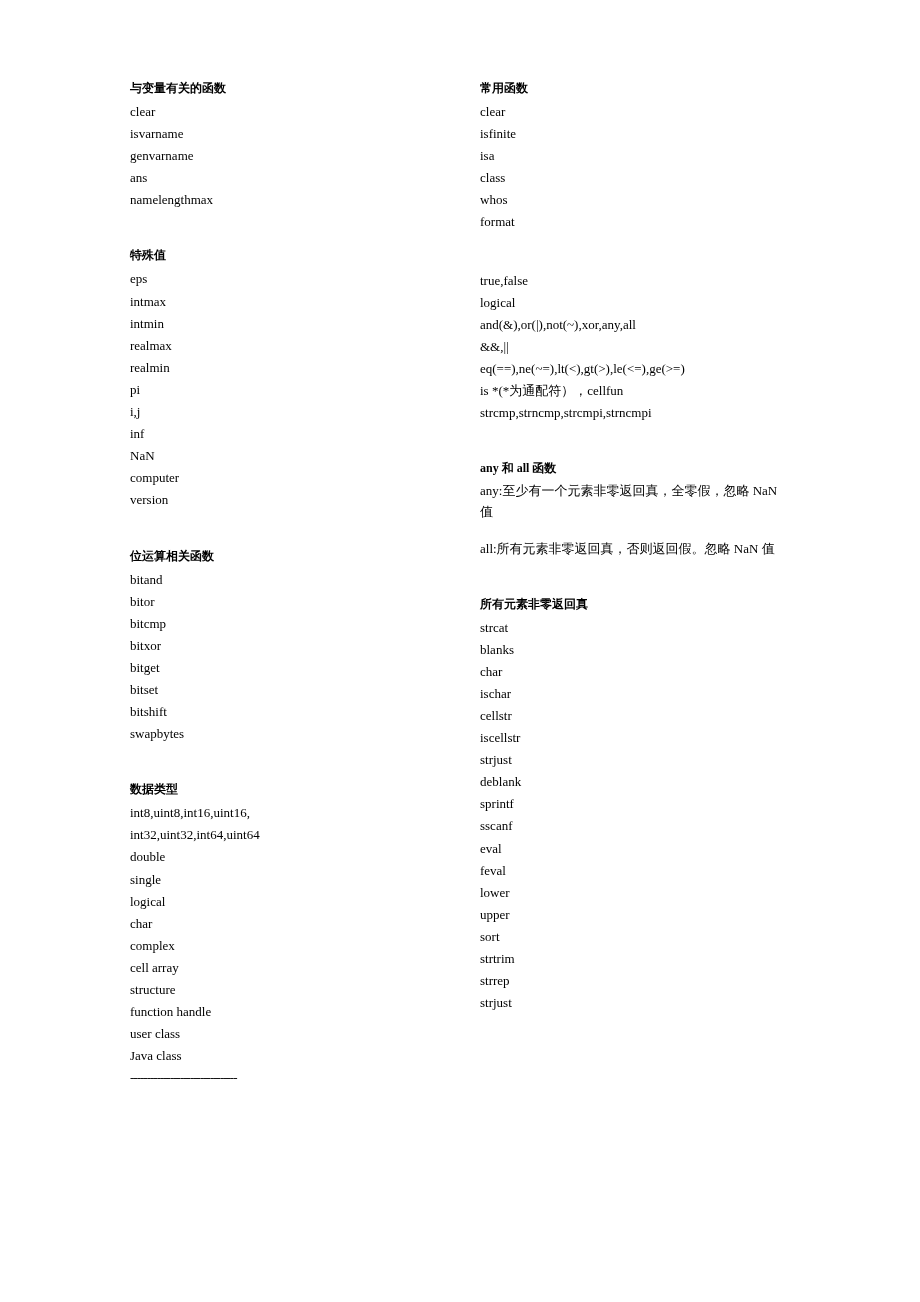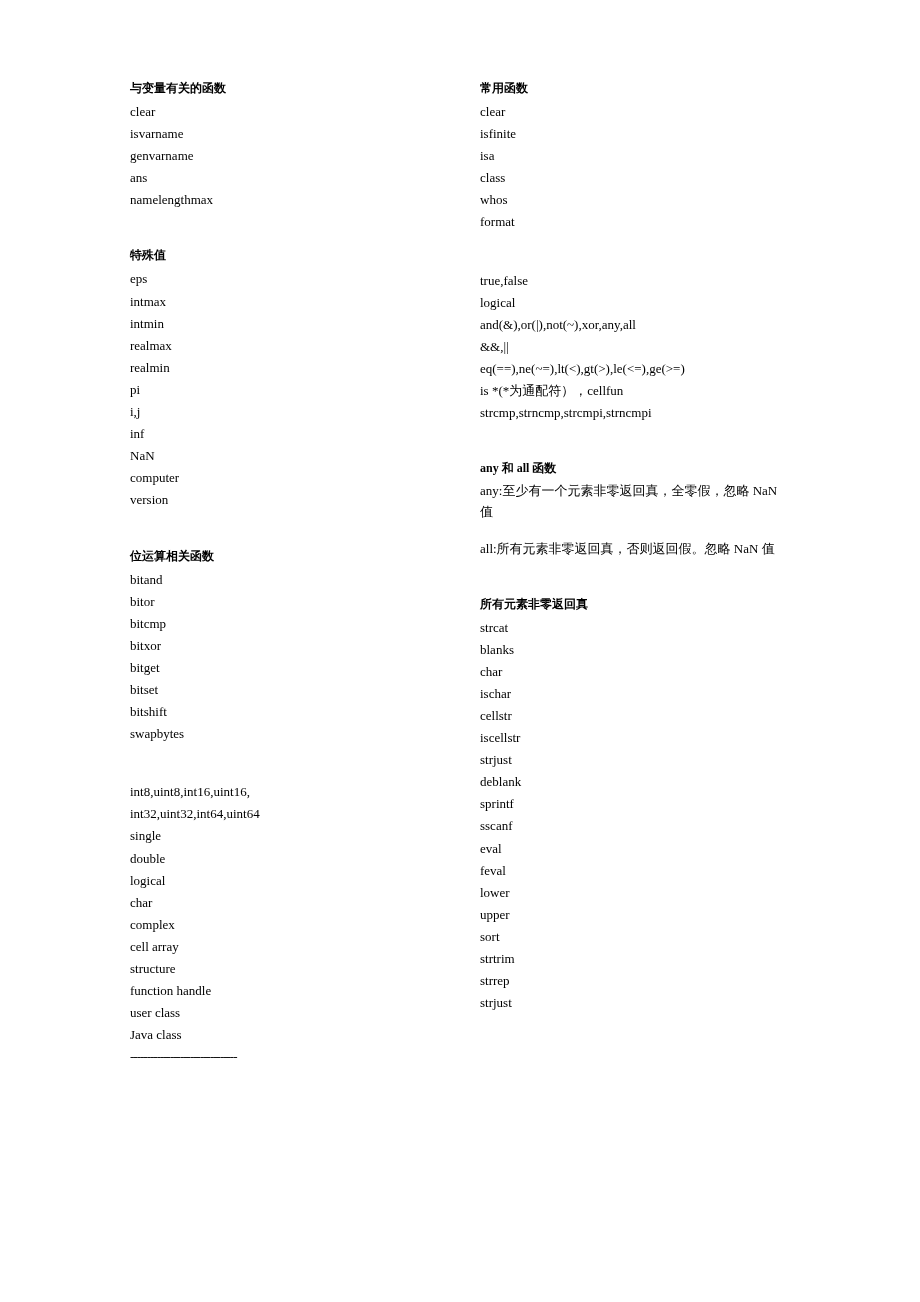--- a/index.html
+++ b/index.html
@@ -92,24 +92,25 @@
       <div class="item">bitxor</div>
       <div class="item">bitget</div>
       <div class="item">bitset</div>
       <div class="item">bitshift</div>
       <div class="item">swapbytes</div>
     </div>
 
     <div class="section-gap"></div>
 
     <div class="section">
+      <div class="section-title">数据类型</div>
       <div class="item">int8,uint8,int16,uint16,</div>
       <div class="item">int32,uint32,int64,uint64</div>
+      <div class="item">double</div>
       <div class="item">single</div>
-      <div class="item">double</div>
       <div class="item">logical</div>
       <div class="item">char</div>
       <div class="item">complex</div>
       <div class="item">cell array</div>
       <div class="item">structure</div>
       <div class="item">function handle</div>
       <div class="item">user class</div>
       <div class="item">Java class</div>
       <div class="divider">--------------------------------</div>
     </div>

